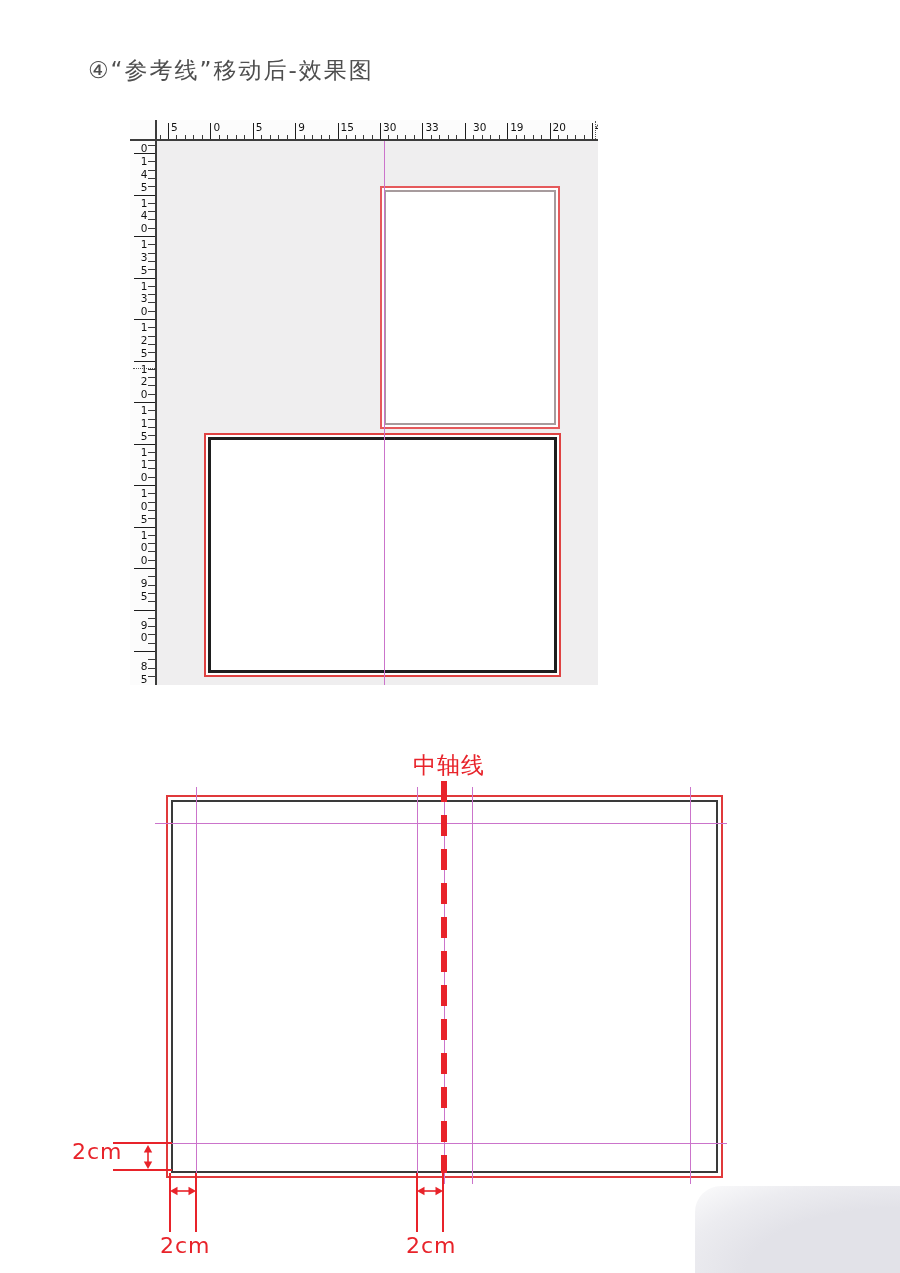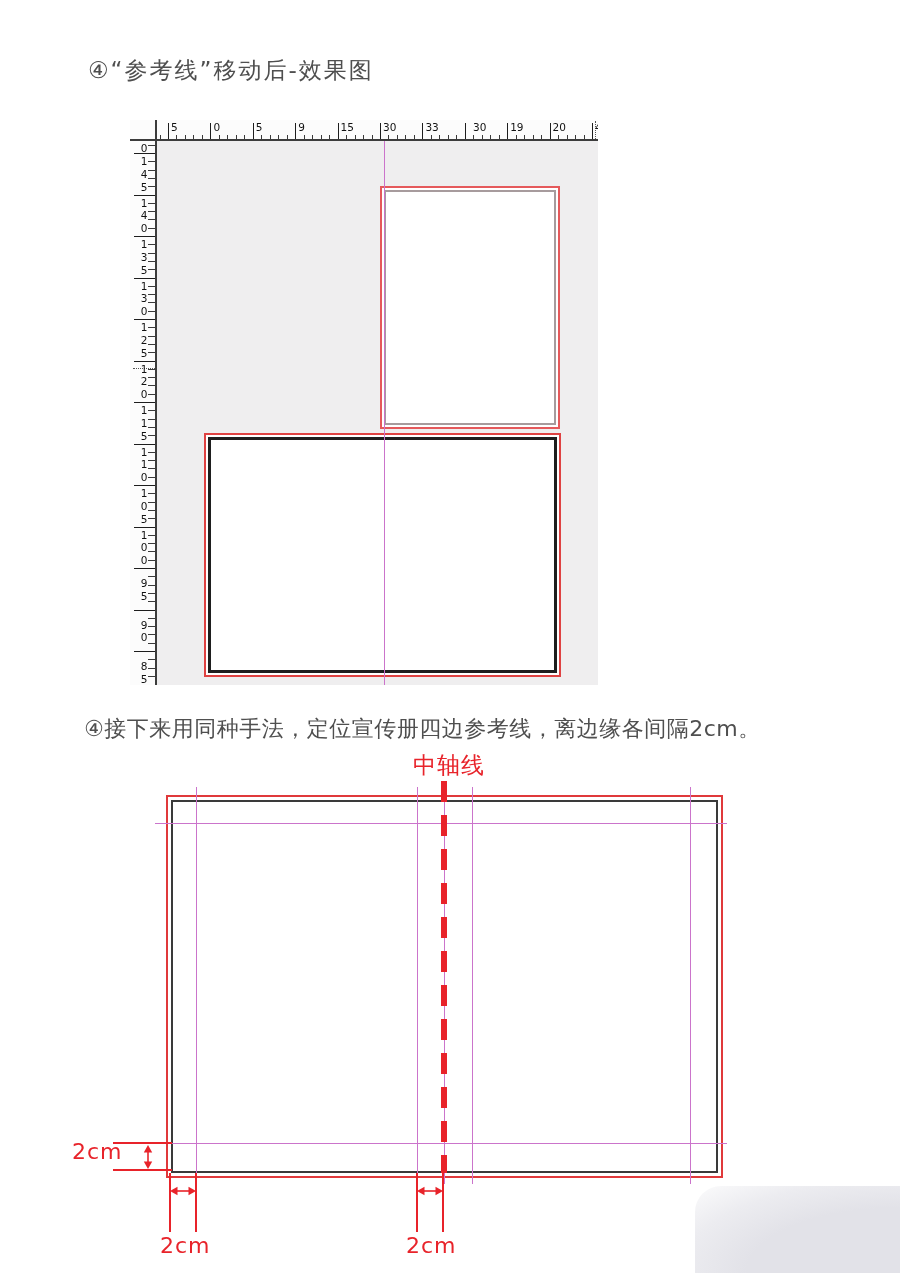--- a/index.html
+++ b/index.html
@@ -254,21 +254,20 @@
       </div>
     <div class="rect-top">
       <div class="inner"></div>
     </div>
     <div class="rect-bottom">
       <div class="inner"></div>
     </div>
     <div class="guide-v1"></div>
   </div>
 
-  <div class="title t2">④接下来用同种手法，定位宣传册四边参考线，离边缘各间隔2cm。</div>
 
   <div class="axis-label">中轴线</div>
 
   <div class="d2-outer">
     <div class="d2-inner"></div>
   </div>
 
   <div class="g-v ga"></div>
   <div class="g-v gb"></div>
   <div class="g-v gc"></div>

